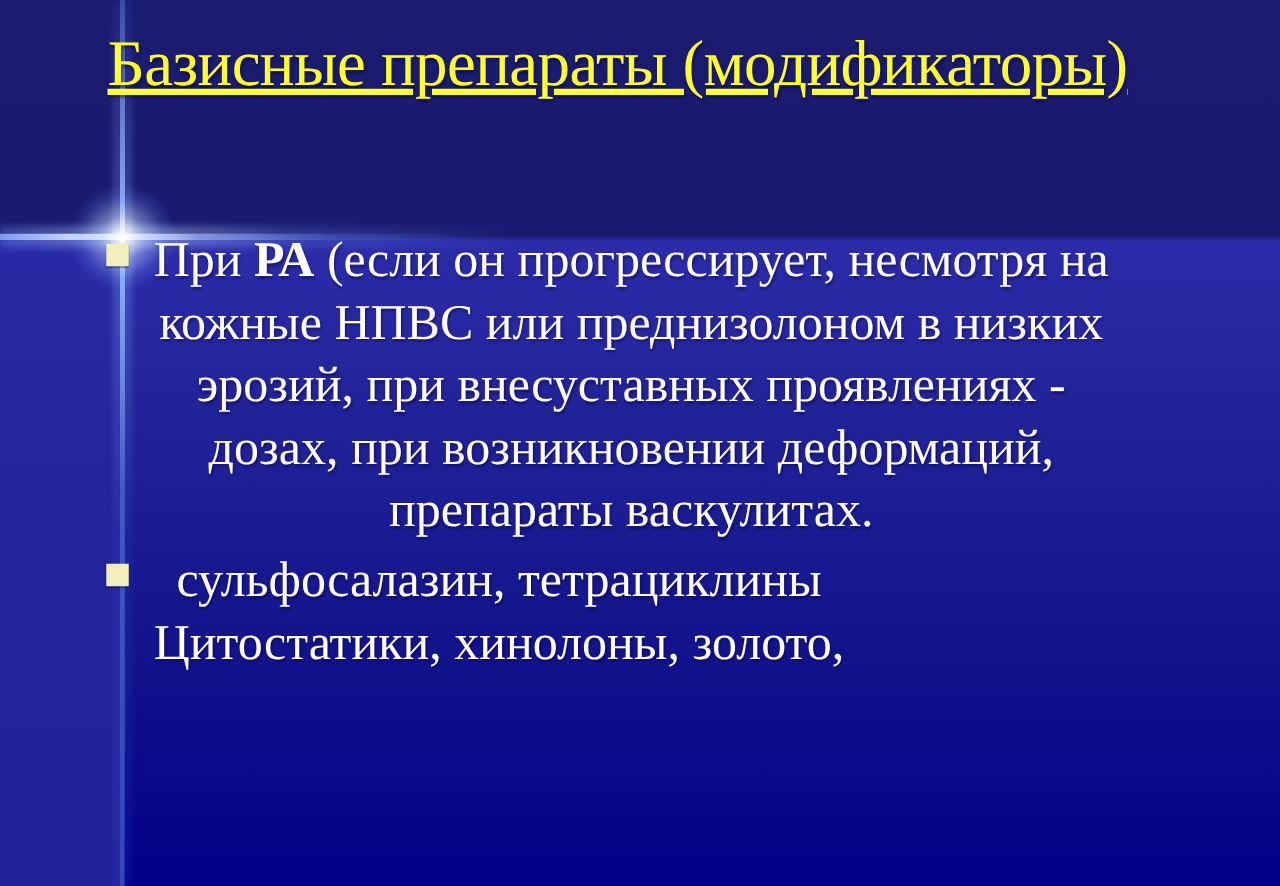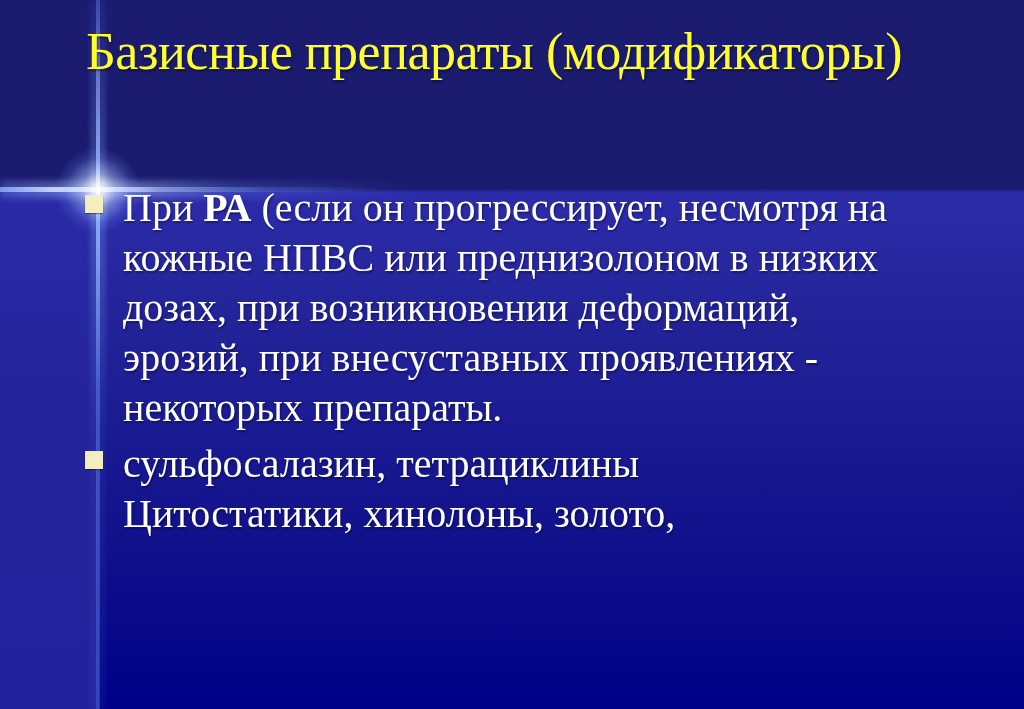--- a/index.html
+++ b/index.html
@@ -68,26 +68,27 @@
       rgba(190,210,255,0.5) 30%,
       rgba(120,160,255,0.18) 55%,
       rgba(120,160,255,0) 72%);
   }
   .title{
     position:absolute;left:86px;top:22px;width:900px;
     font-size:52px;line-height:1.15;letter-spacing:-0.5px;
     color:#ffff2e;
     text-shadow:1px 2px 2px rgba(0,0,25,0.45);
     white-space:nowrap;
+    text-decoration:underline;
   }
   .bullet-list{
     position:absolute;left:85px;top:183px;width:890px;
   }
   .bullet-item{
-    display:flex;align-items:flex-start;
+    display:flex;align-items:flex-start;text-align:center;
   }
   .bullet-item + .bullet-item{margin-top:6px;}
   .bullet-square{
     flex:0 0 auto;width:18px;height:18px;margin-top:12px;margin-right:20px;
     background:#f2eebe;
     box-shadow:0 1px 1px rgba(0,0,30,0.4);
   }
   .bullet-text{
     font-size:40px;line-height:50px;color:#ffffff;
     text-shadow:1px 2px 2px rgba(0,0,25,0.4);
@@ -107,23 +108,23 @@
   <div class="cross-glow"></div>
 
   <div class="title">Базисные препараты (модификаторы)</div>
 
   <div class="bullet-list">
       <div class="bullet-item">
         <span class="bullet-square"></span>
         <div class="bullet-text">
           <div class="line"><span>При </span><span class="bold">РА</span><span> (если он прогрессирует, несмотря на</span></div>
           <div class="line"><span>кожные НПВС или преднизолоном в низких</span></div>
+          <div class="line"><span>эрозий, при внесуставных проявлениях -</span></div>
           <div class="line"><span>дозах, при возникновении деформаций,</span></div>
-          <div class="line"><span>эрозий, при внесуставных проявлениях -</span></div>
-          <div class="line"><span>некоторых препараты.</span></div>
+          <div class="line"><span>препараты васкулитах.</span></div>
         </div>
       </div>
       <div class="bullet-item">
         <span class="bullet-square"></span>
         <div class="bullet-text">
           <div class="line"><span>сульфосалазин, тетрациклины</span></div>
           <div class="line"><span>Цитостатики, хинолоны, золото,</span></div>
         </div>
       </div>
     </div>

